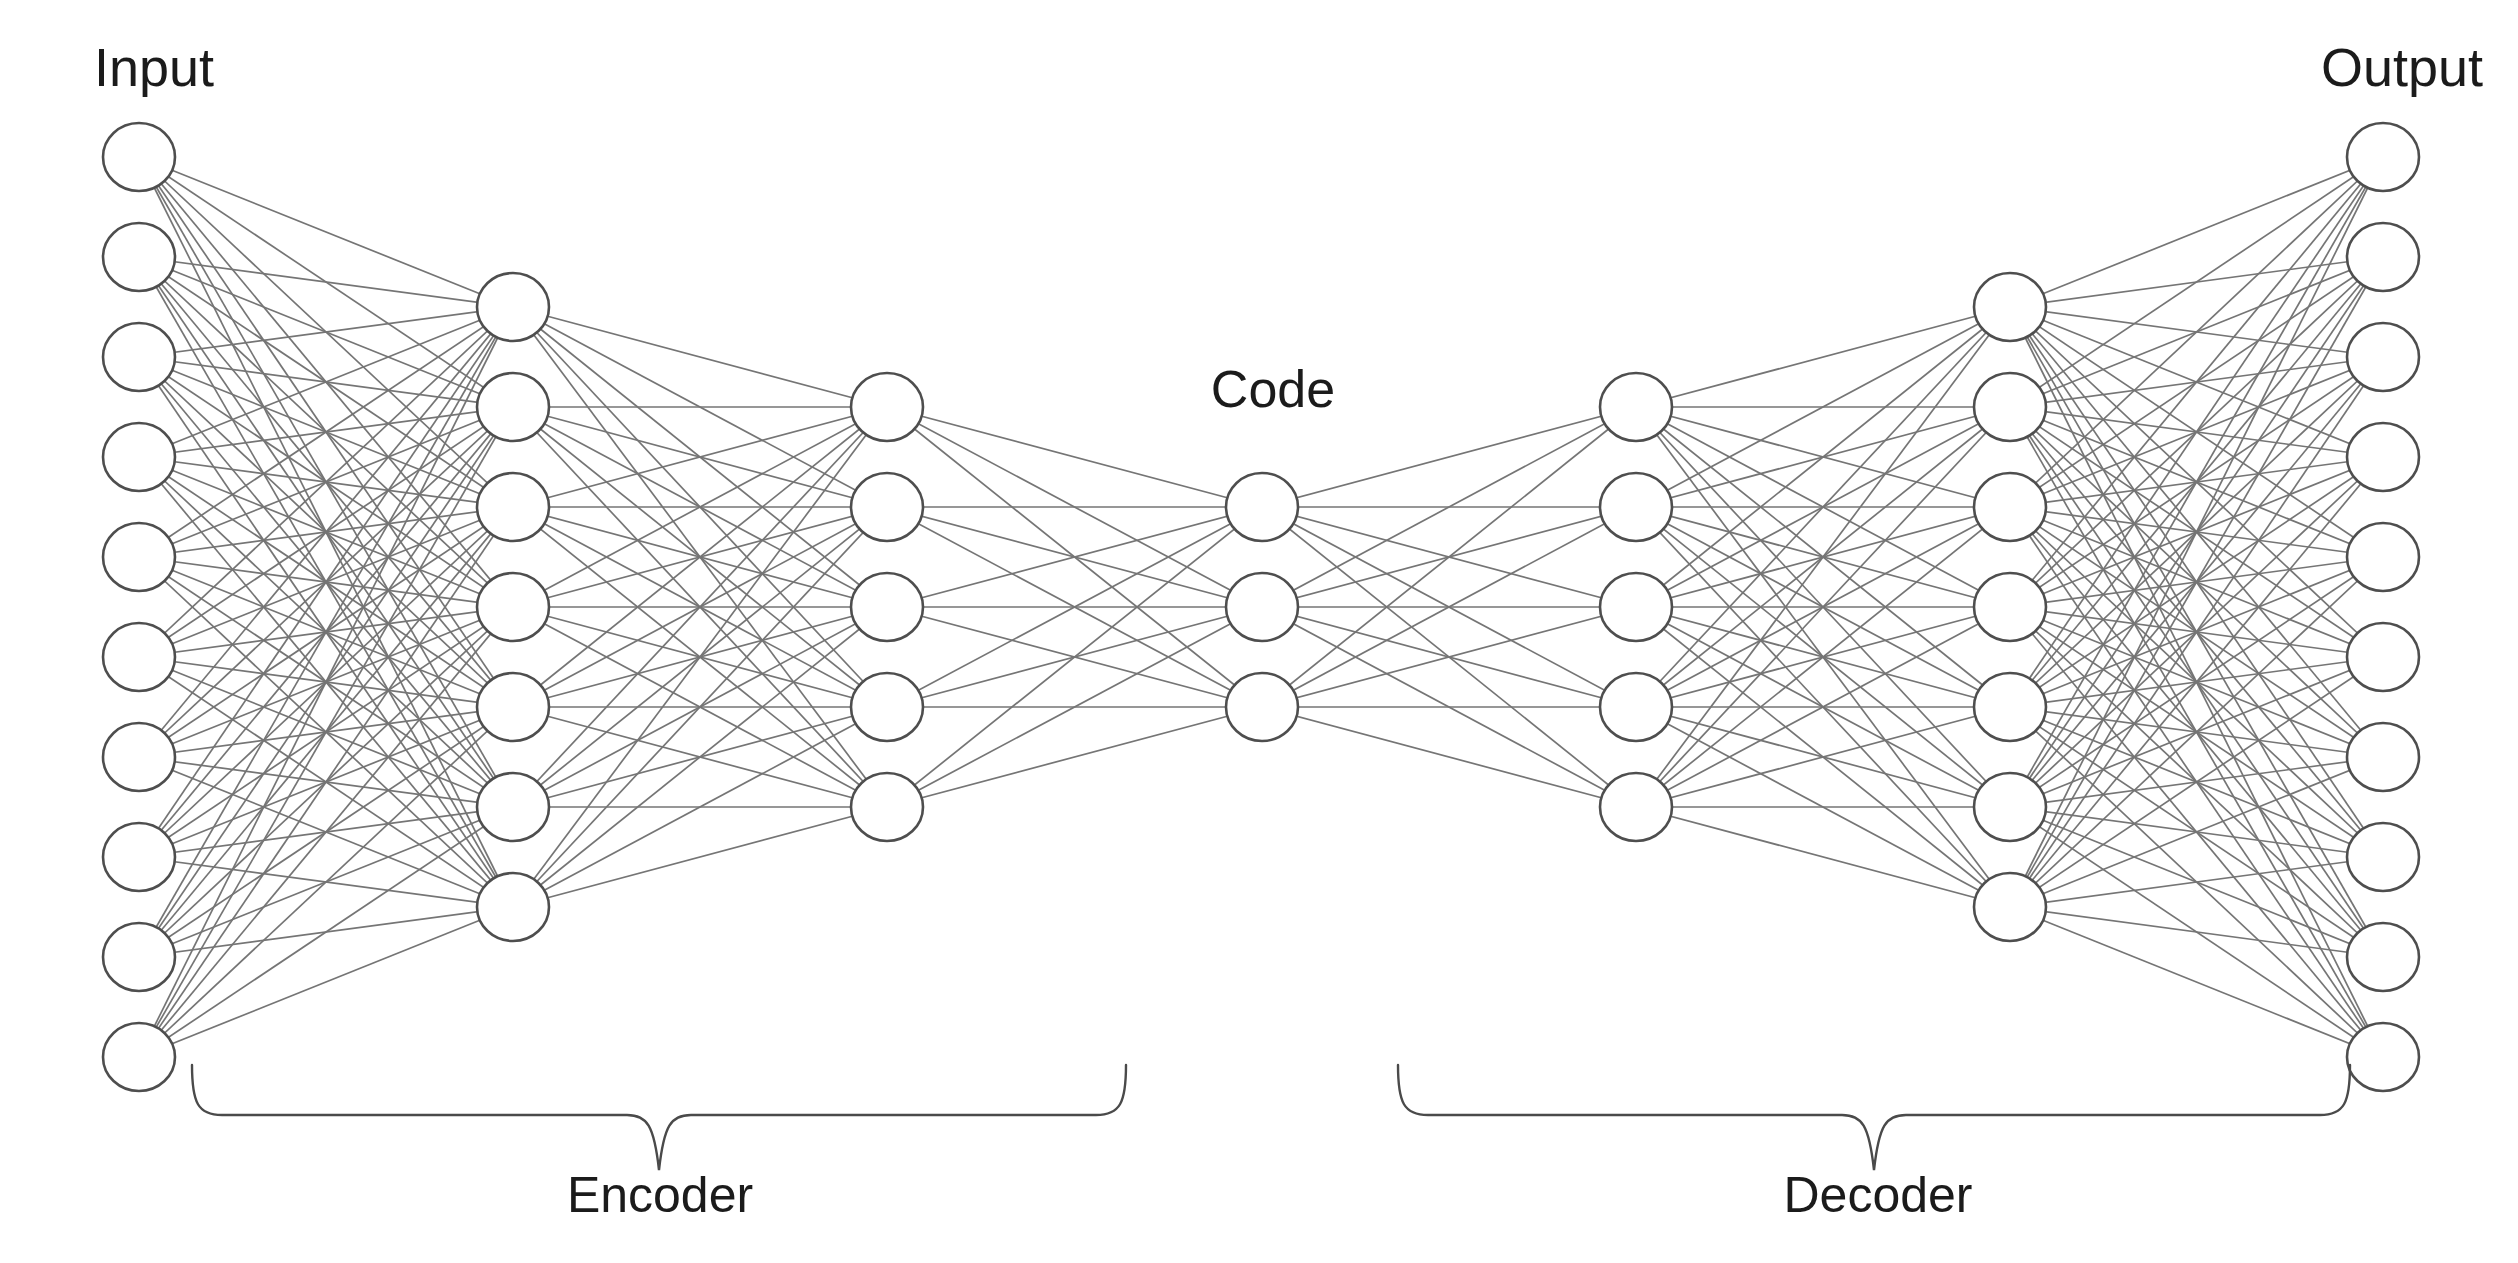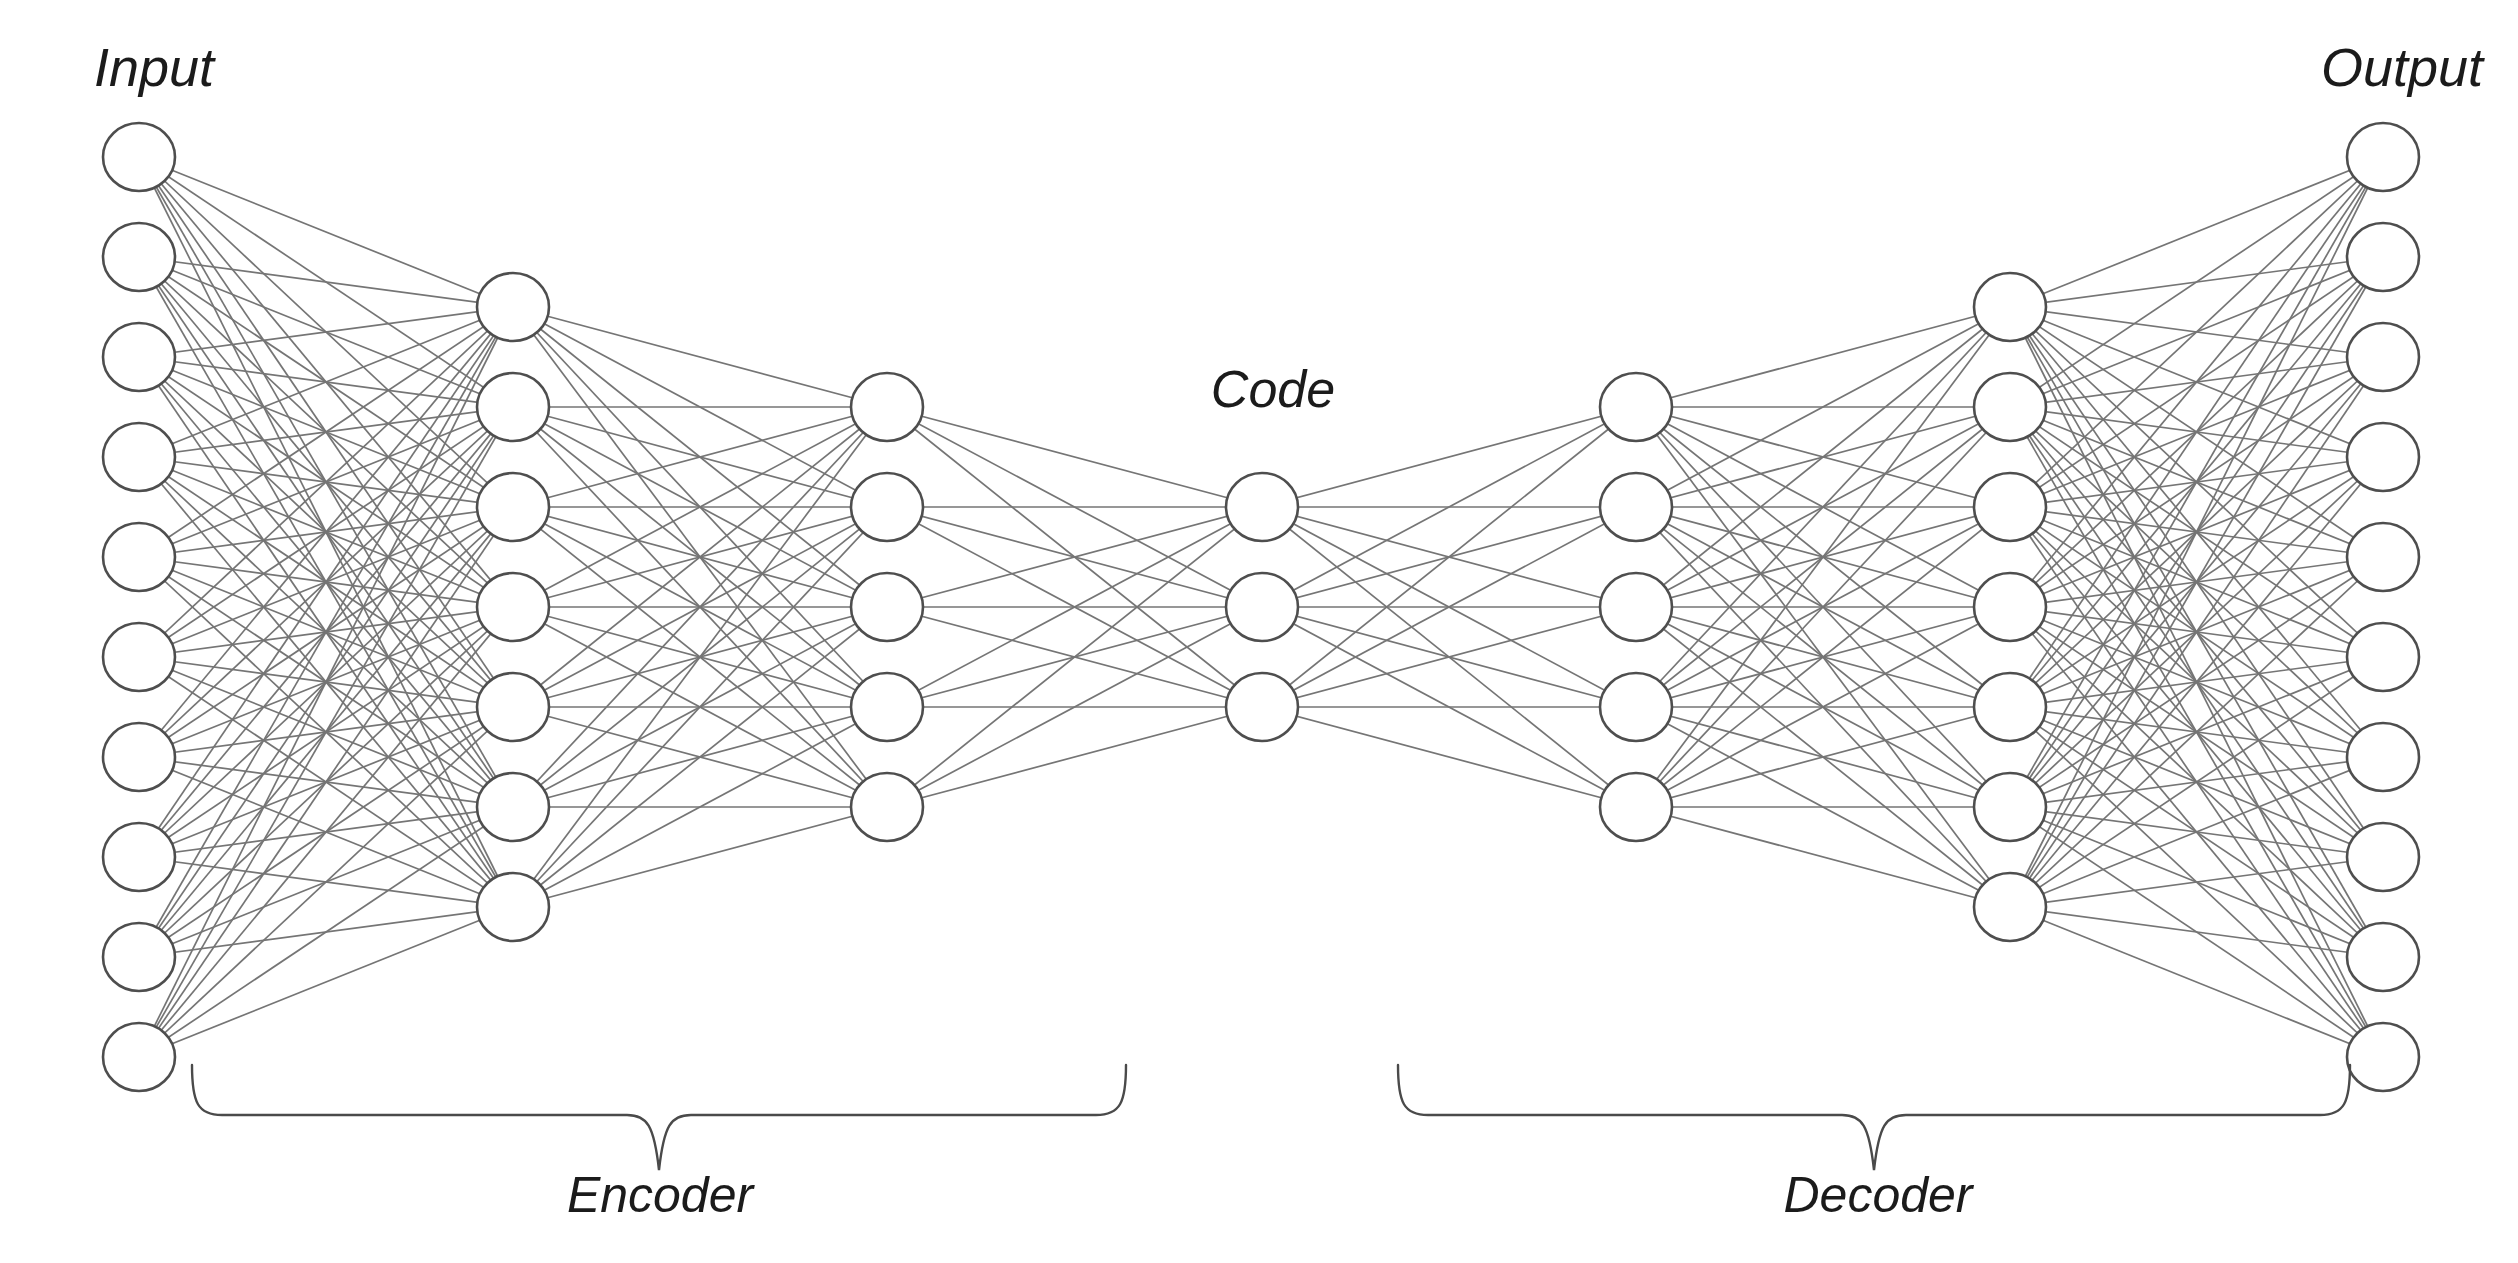--- a/index.html
+++ b/index.html
@@ -7,21 +7,20 @@
     padding: 0;
     background: #ffffff;
     overflow: hidden;
   }
   .canvas {
     position: relative;
     width: 2518px;
     height: 1263px;
     background: #ffffff;
     font-family: "Liberation Sans", sans-serif;
-    font-style: italic;
   }
   svg { display: block; }
   svg text {
     font-family: "Liberation Sans", sans-serif;
     font-weight: 400;
   }
 </style>
 </head>
 <body>
 

